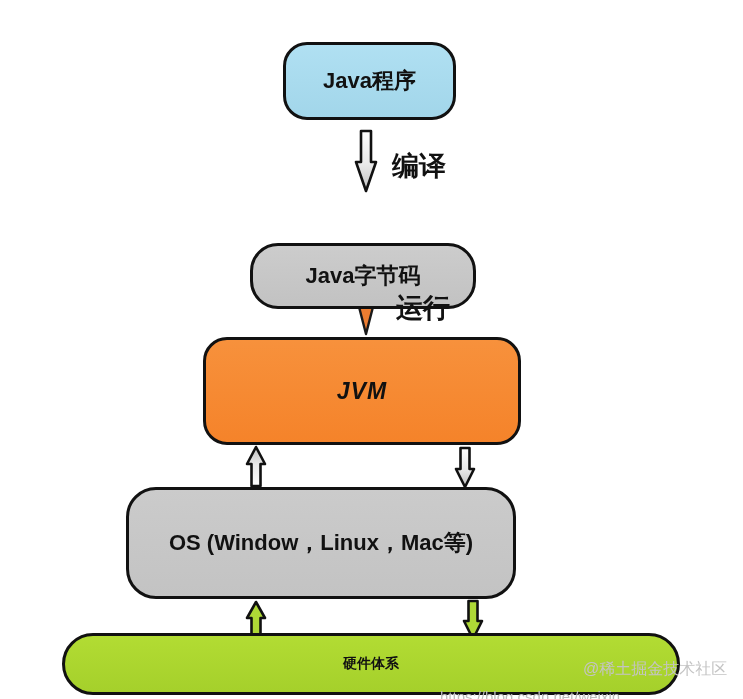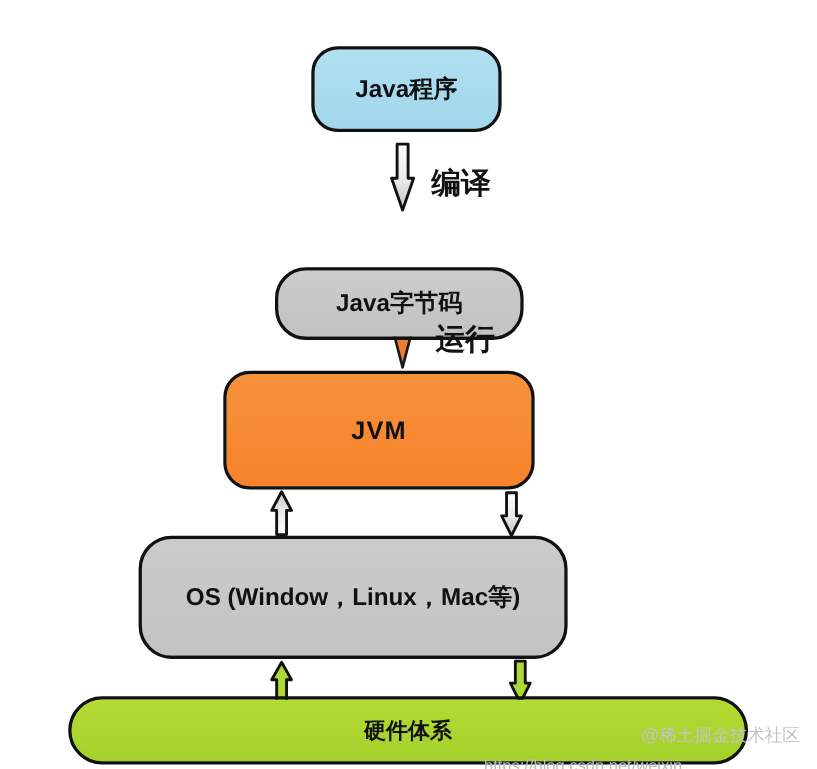--- a/index.html
+++ b/index.html
@@ -29,37 +29,38 @@
     font-size: 22px;
   }
   .node-java-bytecode {
     left: 250px; top: 203px; width: 226px; height: 66px;
     border-radius: 28px;
     background: linear-gradient(#cccccc, #c2c2c2);
     font-size: 22px;
     margin-top: 40px;
   }
   .node-jvm {
-    left: 203px; top: 337px; width: 283px; height: 108px;
+    left: 203px; top: 337px; width: 318px; height: 108px;
     border-radius: 24px;
     background: linear-gradient(#f7913c, #f5832a);
     font-size: 23px;
     letter-spacing: 1px;
+    font-style: italic;
   }
   .node-os {
     left: 126px; top: 487px; width: 390px; height: 112px;
     border-radius: 30px;
     background: linear-gradient(#cbcbcb, #c3c3c3);
     font-size: 22px;
   }
   .node-hardware {
     left: 62px; top: 633px; width: 618px; height: 62px;
     border-radius: 32px;
     background: linear-gradient(#b2dc33, #a5d02b);
-    font-size: 20px;
+    font-size: 14px;
   }
   .edge-label {
     position: absolute;
     font-weight: bold;
     font-size: 27px;
     color: #111111;
   }
   .edge-label-compile { left: 392px; top: 148px; }
   .edge-label-run     { left: 396px; top: 290px; text-align: center; }
   .arrows-layer {

